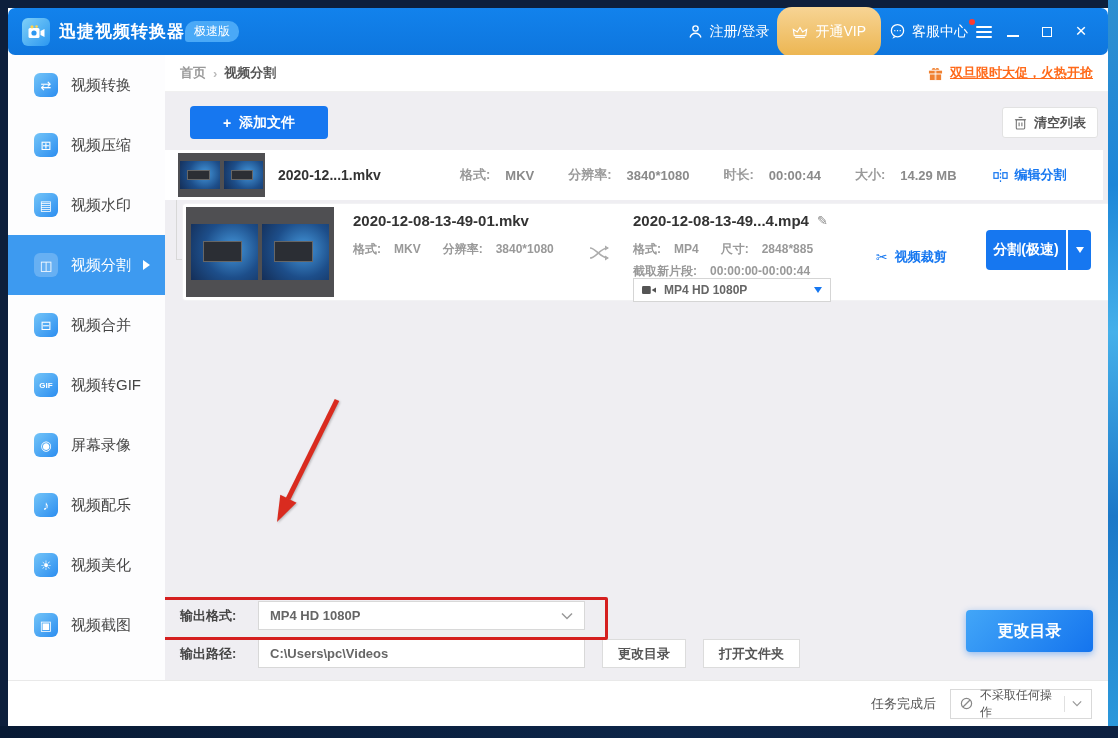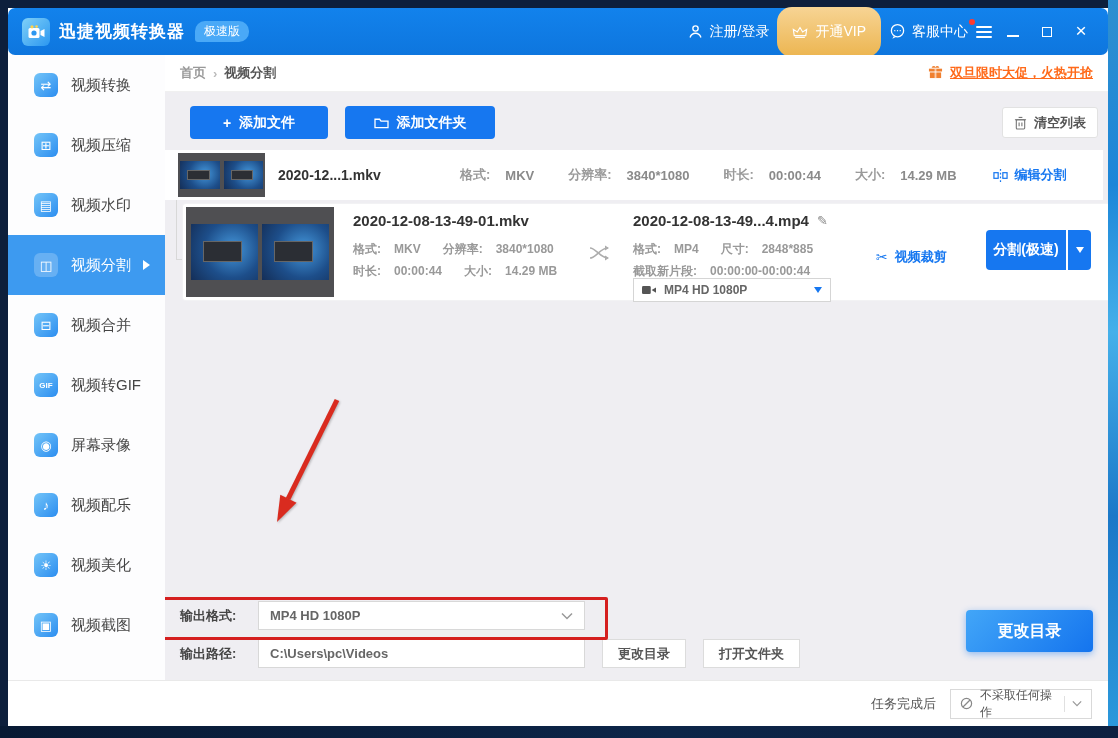--- a/index.html
+++ b/index.html
@@ -13,21 +13,21 @@
 
   .window { position:absolute; left:8px; top:8px; width:1100px; height:718px; background:#fff;
             display:flex; flex-direction:column; }
 
   
   .titlebar { height:47px; background:linear-gradient(180deg,#1282ec,#0e76de); display:flex;
               align-items:center; padding:0 14px; color:#fff; flex:0 0 auto;border-radius:7px; }
   .app-icon { width:28px; height:28px; border-radius:6px; background:linear-gradient(135deg,#7fd0f8,#2b97f0);
               display:flex; align-items:center; justify-content:center; margin-right:9px; }
   .app-title { font-size:17px; font-weight:bold; letter-spacing:1px; }
-  .badge { margin-left:10px; background:#4aa9f7; border-radius:10px 10px 10px 3px; padding:2px 9px;
+  .badge { margin-left:0; background:#4aa9f7; border-radius:10px 10px 10px 3px; padding:2px 9px;
            font-size:12px; }
   .tb-right { margin-left:auto; display:flex; align-items:center; gap:8px; }
   .tb-item { display:flex; align-items:center; gap:6px; font-size:14px; cursor:pointer; }
   .vip-pill { background:linear-gradient(180deg,#f7d494,#ecb550); border-radius:15px; padding:16px 15px;
               display:flex; align-items:center; gap:7px; font-size:14px; color:#fff; cursor:pointer; }
   .support { position:relative; }
   .red-dot { position:absolute; right:-7px; top:-4px; width:6px; height:6px; border-radius:50%; background:#ff3b30; }
   .menu-icon i { display:block; width:16px; height:2px; background:#fff; margin:3px 0; border-radius:1px; }
   .win-btn { width:26px; text-align:center; font-size:15px; cursor:pointer; }
   .min-glyph { display:inline-block; width:12px; border-bottom:2px solid #fff; }
@@ -45,21 +45,21 @@
   .side-item.selected .side-icon { background:rgba(255,255,255,.22); }
   .side-icon.gif { font-size:8px; font-weight:bold; letter-spacing:0; }
   .sel-arrow { position:absolute; right:15px; width:0; height:0; border-top:5px solid transparent;
                border-bottom:5px solid transparent; border-left:7px solid #fff; }
 
   .main { flex:1; display:flex; flex-direction:column; min-width:0;font-weight:bold; }
   .breadcrumb-bar { height:37px; background:#fff; display:flex; align-items:center; padding:0 15px;
                     font-size:13px; color:#999; border-bottom:1px solid #f0f0f0; flex:0 0 auto; }
   .crumb-sep { margin:0 7px; color:#bbb; }
   .crumb-current { color:#555; }
-  .promo { margin-left:auto; color:#ff6a1a; display:flex; align-items:flex-start; gap:7px; font-size:13px; cursor:pointer; }
+  .promo { margin-left:auto; color:#ff6a1a; display:flex; align-items:center; gap:7px; font-size:13px; cursor:pointer; }
   .promo .ptext { text-decoration:underline; }
 
   .content { flex:1; position:relative; background:#efeef2; overflow:hidden; }
 
   .btn-blue { background:#1677f0; color:#fff; border-radius:4px; font-size:14px; display:flex;
               align-items:center; justify-content:center; gap:8px; cursor:pointer; }
   .add-file { position:absolute; left:25px; top:14px; width:138px; height:33px; }
   .add-folder { position:absolute; left:180px; top:14px; width:150px; height:33px; }
   .clear-list { position:absolute; right:10px; top:15px; width:96px; height:31px; background:#fff;
                 border:1px solid #e2e2e2; border-radius:3px; color:#555; font-size:13px; display:flex;
@@ -278,28 +278,20 @@
             <span class="ptext">双旦限时大促，火热开抢</span>
           </div>
         </div>
 
         <div class="content">
 
           <div class="btn-blue add-file">
             <span>+</span>
             <span>添加文件</span>
           </div>
-          <div class="btn-blue add-folder">
-            <span>
-              <svg width="15" height="13" viewBox="0 0 16 14" fill="none" stroke="#fff" stroke-width="1.4">
-                <path d="M1 3.5 h5 l1.5 2 H15 v7 H1 Z"></path>
-              </svg>
-            </span>
-            <span>添加文件夹</span>
-          </div>
           <div class="clear-list">
             <span>
               <svg width="13" height="14" viewBox="0 0 14 15" fill="none" stroke="#777" stroke-width="1.2">
                 <rect x="2.5" y="4" width="9" height="10" rx="1"></rect>
                 <line x1="1" y1="4" x2="13" y2="4"></line>
                 <line x1="5" y1="1.5" x2="9" y2="1.5"></line>
                 <line x1="5.5" y1="7" x2="5.5" y2="11"></line>
                 <line x1="8.5" y1="7" x2="8.5" y2="11"></line>
               </svg>
             </span>
@@ -344,23 +336,20 @@
                 </div>
               <div class="vscreen">
                   <i class="vwin"></i>
                 </div>
             </div>
 
             <div class="dc-name src-name">2020-12-08-13-49-01.mkv</div>
             <div class="dc-meta src-meta1">
               <span>格式:</span><span class="dm-v">MKV</span><span class="dm-l2">分辨率:</span><span class="dm-v">3840*1080</span>
             </div>
-            <div class="dc-meta src-meta2">
-              <span>时长:</span><span class="dm-v">00:00:44</span><span class="dm-l2">大小:</span><span class="dm-v">14.29 MB</span>
-            </div>
 
             <div class="shuffle-ic">
               <svg width="22" height="18" viewBox="0 0 22 18" fill="none" stroke="#adadad" stroke-width="1.6">
                 <path d="M2 4 C8 4 12 14 20 14"></path>
                 <path d="M2 14 C8 14 12 4 20 4"></path>
                 <path d="M17 1.5 L21 4 L17 6.5" fill="#adadad" stroke="none"></path>
                 <path d="M17 11.5 L21 14 L17 16.5" fill="#adadad" stroke="none"></path>
               </svg>
             </div>
 

